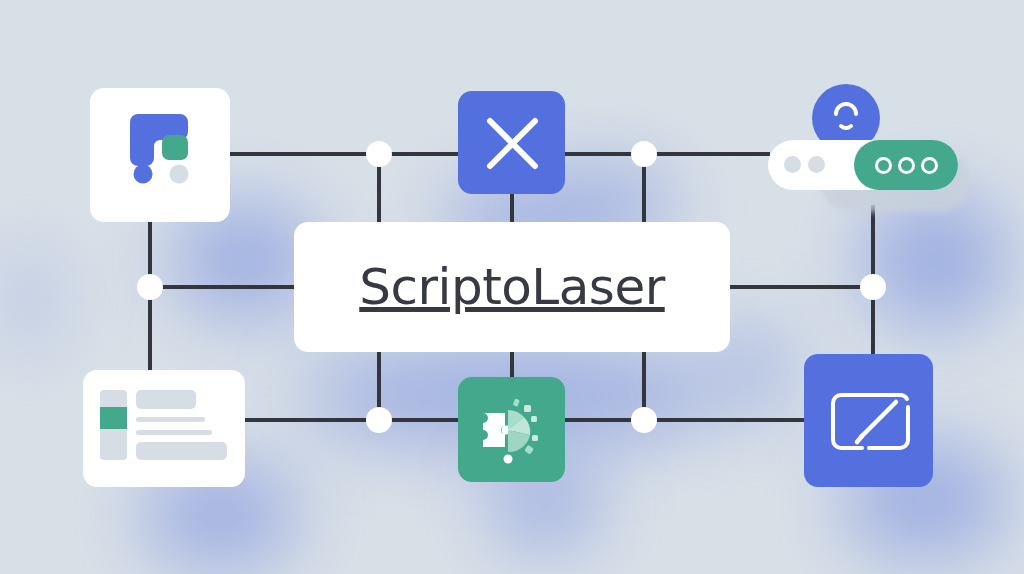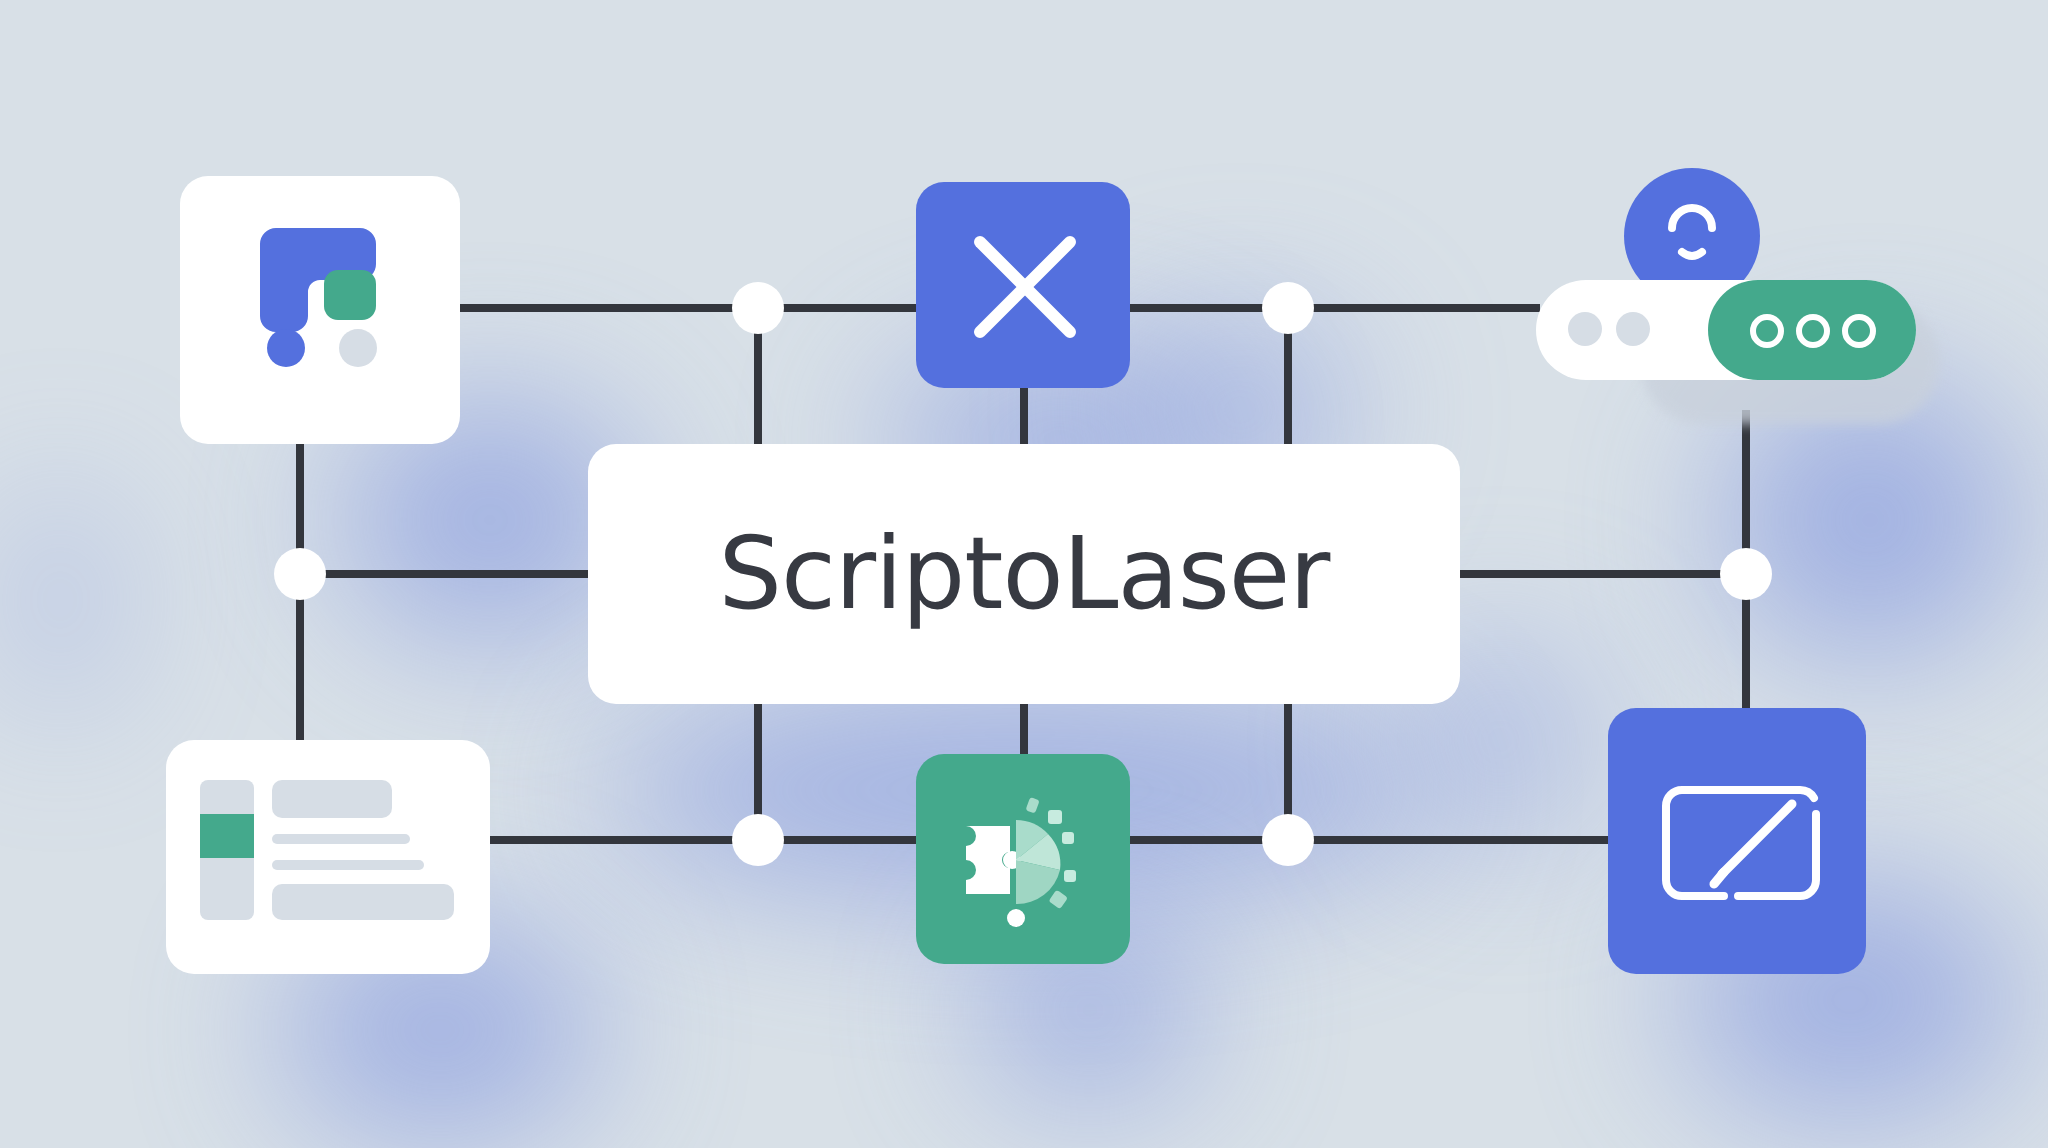--- a/index.html
+++ b/index.html
@@ -56,20 +56,21 @@
       border-radius: 14px;
       display: flex;
       align-items: center;
       justify-content: center;
     }
     .center-label span {
       font-family: "DejaVu Sans", "Liberation Sans", sans-serif;
       font-size: 50px;
       color: #373a42;
       letter-spacing: -0.5px;
+      text-decoration: underline;
     }
     .avatar {
       position: absolute;
       left: 812px; top: 84px;
       width: 68px; height: 68px;
       border-radius: 50%;
       background: #5470de;
     }
     .toggle-shadow {
       position: absolute;

